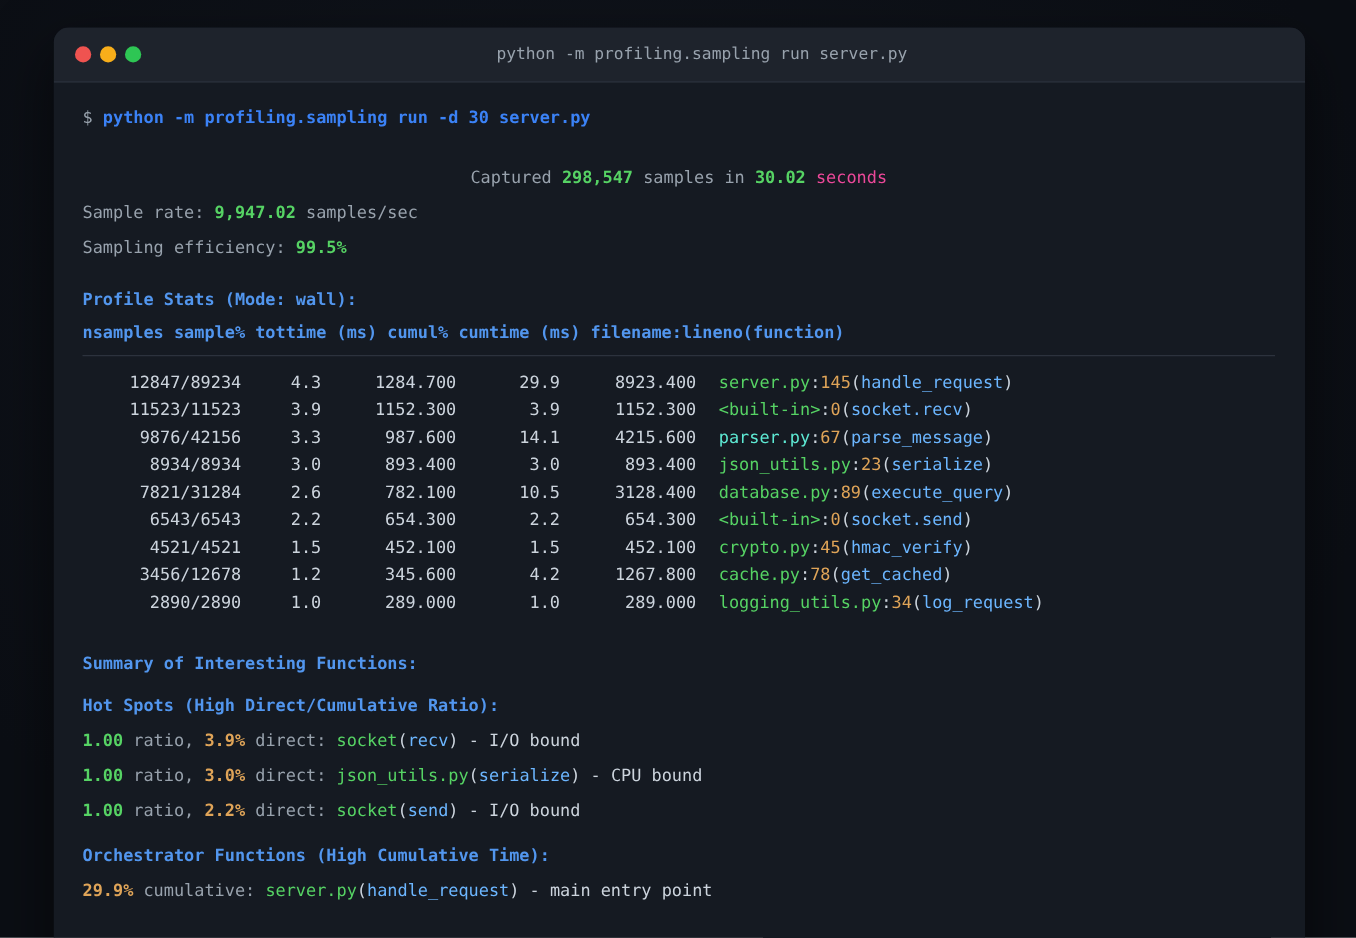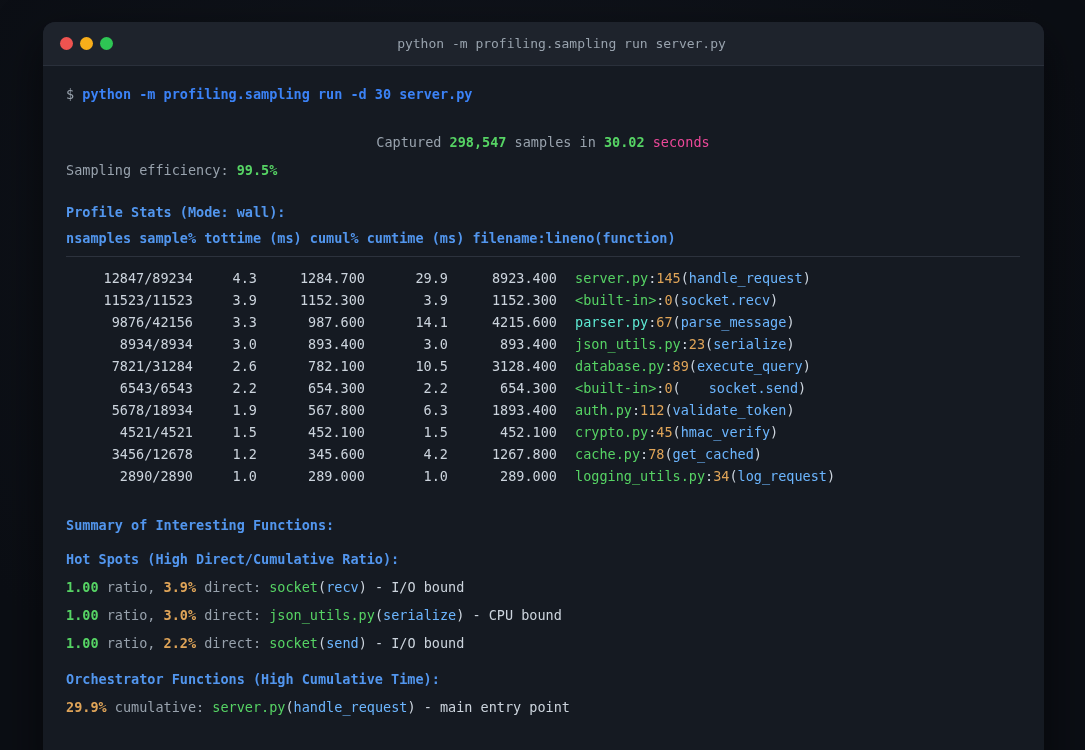--- a/index.html
+++ b/index.html
@@ -52,20 +52,21 @@
         <span class="dot red" data-name="close-button"></span>
         <span class="dot yellow" data-name="minimize-button"></span>
         <span class="dot green" data-name="maximize-button"></span>
       </div>
       <div class="titletext" data-name="window-title">python -m profiling.sampling run server.py</div>
     </div>
     <div class="term" data-name="terminal-body">
         <div data-name="command-line" class="line"><span style="color: rgb(152, 162, 173);">$ </span><span style="color: #3b82f6; font-weight: 700;">python -m profiling.sampling run -d 30 server.py</span></div>
         <div data-name="spacer" style="height: 10px;"></div>
         <div data-name="captured-line" class="line"><span style="color: rgb(152, 162, 173);">Captured </span><span style="color: rgb(86, 211, 100); font-weight: 700;">298,547</span><span style="color: rgb(152, 162, 173);"> samples in </span><span style="color: rgb(86, 211, 100); font-weight: 700;">30.02</span><span style="color: #ec4899;"> seconds</span></div>
+        <div data-name="sample-rate-line" class="line"><span style="color: rgb(152, 162, 173);">Sample rate: </span><span style="color: rgb(86, 211, 100); font-weight: 700;">9,947.02</span><span style="color: rgb(152, 162, 173);"> samples/sec</span></div>
         <div data-name="sampling-efficiency-line" class="line"><span style="color: rgb(152, 162, 173);">Sampling efficiency: </span><span style="color: rgb(86, 211, 100); font-weight: 700;">99.5%</span></div>
         <div data-name="profile-stats-heading" class="line"><span style="color: rgb(82, 150, 238); font-weight: 700;">Profile Stats (Mode: wall):</span></div>
         <div data-name="stats-header-line" class="line"><span style="color: rgb(82, 150, 238); font-weight: 700;">nsamples sample% tottime (ms) cumul% cumtime (ms) filename:lineno(function)</span></div>
         <div data-name="stats-divider" class="hr"></div>
         <div data-name="stats-row" class="trow">
           <span data-name="stat-cell" class="cell">12847/89234</span>
           <span data-name="stat-cell" class="cell">4.3</span>
           <span data-name="stat-cell" class="cell">1284.700</span>
           <span data-name="stat-cell" class="cell">29.9</span>
           <span data-name="stat-cell" class="cell">8923.400</span>
@@ -102,29 +103,21 @@
           <span data-name="stat-cell" class="cell">10.5</span>
           <span data-name="stat-cell" class="cell">3128.400</span>
           <span data-name="function-ref" class="fcell"><span style="color: rgb(86, 211, 100);">database.py</span><span style="color: rgb(204, 212, 221);">:</span><span style="color: rgb(223, 164, 88);">89</span><span style="color: rgb(204, 212, 221);">(</span><span style="color: rgb(108, 182, 255); margin-top: 16px;">execute_query</span><span style="color: rgb(204, 212, 221);">)</span></span>
         </div>
         <div data-name="stats-row" class="trow">
           <span data-name="stat-cell" class="cell">6543/6543</span>
           <span data-name="stat-cell" class="cell">2.2</span>
           <span data-name="stat-cell" class="cell">654.300</span>
           <span data-name="stat-cell" class="cell">2.2</span>
           <span data-name="stat-cell" class="cell">654.300</span>
-          <span data-name="function-ref" class="fcell"><span style="color: rgb(86, 211, 100);">&lt;built-in&gt;</span><span style="color: rgb(204, 212, 221);">:</span><span style="color: rgb(223, 164, 88);">0</span><span style="color: rgb(204, 212, 221);">(</span><span style="color: rgb(108, 182, 255); margin-left: 28px;">socket.send</span><span style="color: rgb(204, 212, 221);">)</span></span>
-        </div>
-        <div data-name="stats-row" class="trow">
-          <span data-name="stat-cell" class="cell">5678/18934</span>
-          <span data-name="stat-cell" class="cell">1.9</span>
-          <span data-name="stat-cell" class="cell">567.800</span>
-          <span data-name="stat-cell" class="cell">6.3</span>
-          <span data-name="stat-cell" class="cell">1893.400</span>
-          <span data-name="function-ref" class="fcell"><span style="color: rgb(86, 211, 100);">auth.py</span><span style="color: rgb(204, 212, 221);">:</span><span style="color: rgb(223, 164, 88);">112</span><span style="color: rgb(204, 212, 221);">(</span><span style="color: rgb(108, 182, 255);">validate_token</span><span style="color: rgb(204, 212, 221);">)</span></span>
+          <span data-name="function-ref" class="fcell"><span style="color: rgb(86, 211, 100);">&lt;built-in&gt;</span><span style="color: rgb(204, 212, 221);">:</span><span style="color: rgb(223, 164, 88);">0</span><span style="color: rgb(204, 212, 221);">(</span><span style="color: rgb(108, 182, 255);">socket.send</span><span style="color: rgb(204, 212, 221);">)</span></span>
         </div>
         <div data-name="stats-row" class="trow">
           <span data-name="stat-cell" class="cell">4521/4521</span>
           <span data-name="stat-cell" class="cell">1.5</span>
           <span data-name="stat-cell" class="cell">452.100</span>
           <span data-name="stat-cell" class="cell">1.5</span>
           <span data-name="stat-cell" class="cell">452.100</span>
           <span data-name="function-ref" class="fcell"><span style="color: rgb(86, 211, 100);">crypto.py</span><span style="color: rgb(204, 212, 221);">:</span><span style="color: rgb(223, 164, 88);">45</span><span style="color: rgb(204, 212, 221);">(</span><span style="color: rgb(108, 182, 255);">hmac_verify</span><span style="color: rgb(204, 212, 221);">)</span></span>
         </div>
         <div data-name="stats-row" class="trow">

